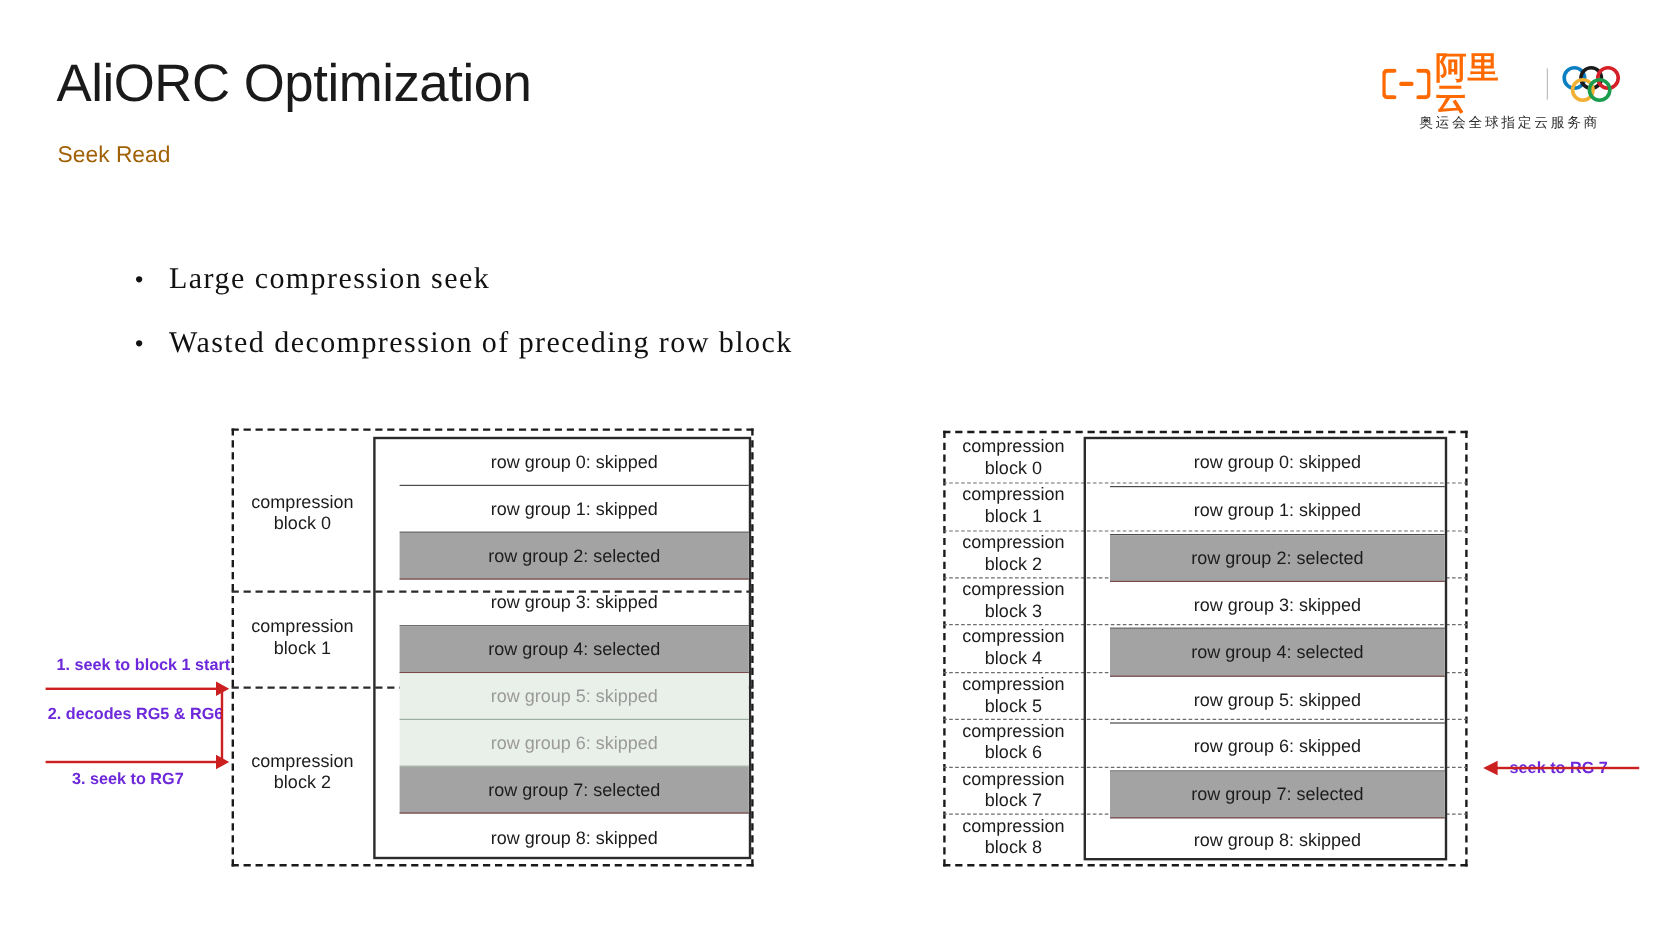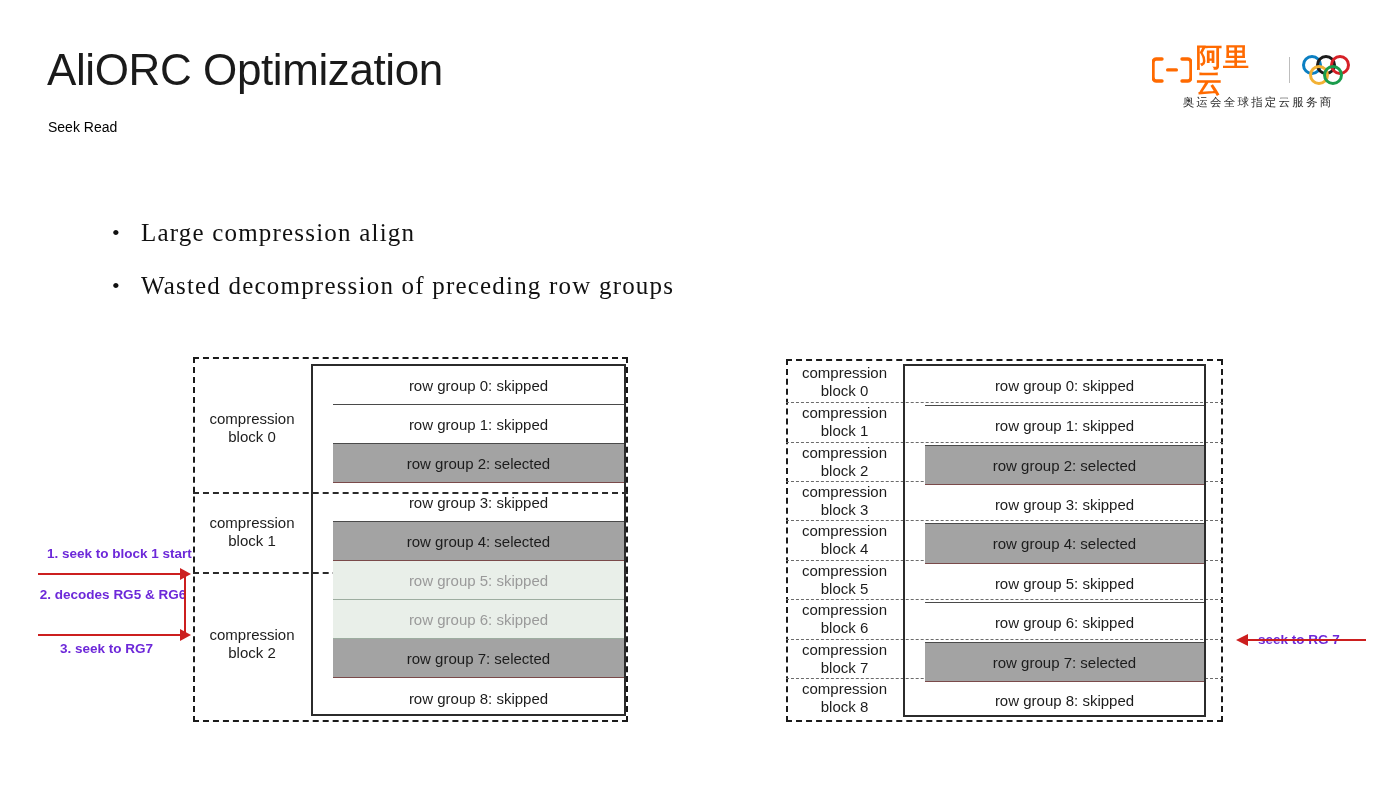--- a/index.html
+++ b/index.html
@@ -12,21 +12,21 @@
   #slide { position: relative; width: 1400px; height: 787px; background:#fff; }
 
   
   .title {
     position: absolute; left: 47px; top: 46px;
     font-size: 44px; font-weight: 400; color: #1a1a1a;
     letter-spacing: -0.4px; line-height: 1.1;
   }
   .subtitle {
     position: absolute; left: 48px; top: 119px;
-    font-size: 14px; color: #000000; font-weight: 400;
+    font-size: 19px; color: #a16207; font-weight: 400;
   }
 
   
   .logo-wrap { position: absolute; left: 1152px; top: 50px; width: 212px; height: 62px; }
   .logo-row { display: flex; align-items: center; height: 40px; }
   .logo-mark { display:flex; align-items:center; }
   .logo-cn {
     font-family: "DejaVu Sans", sans-serif;
     font-size: 26px; color: #ff6a00; font-weight: 700;
     letter-spacing: 1px; margin-left: 4px; line-height: 1;
@@ -170,25 +170,25 @@
           <span class="ring r3"></span>
         <span class="ring r4"></span>
           <span class="ring r5"></span>
       </span>
     </div>
     <div class="logo-tagline">奥运会全球指定云服务商</div>
   </div>
 
   <div class="body-text bullet b1">
     <span class="dot">•</span>
-    <span>Large compression align</span>
+    <span>Large compression seek</span>
   </div>
   <div class="body-text bullet b2">
     <span class="dot">•</span>
-    <span>Wasted decompression of preceding row groups</span>
+    <span>Wasted decompression of preceding row block</span>
   </div>
 
   <div class="diagram" id="left-diagram">
     <div class="outer-dash"></div>
 
     <div class="cb-col">
       <div class="cb-cell" style="top:7px;height:128px;">
         <div><span>compression</span><br><span>block 0</span></div>
       </div>
       <div class="cb-cell" style="top:135px;height:80px;">

